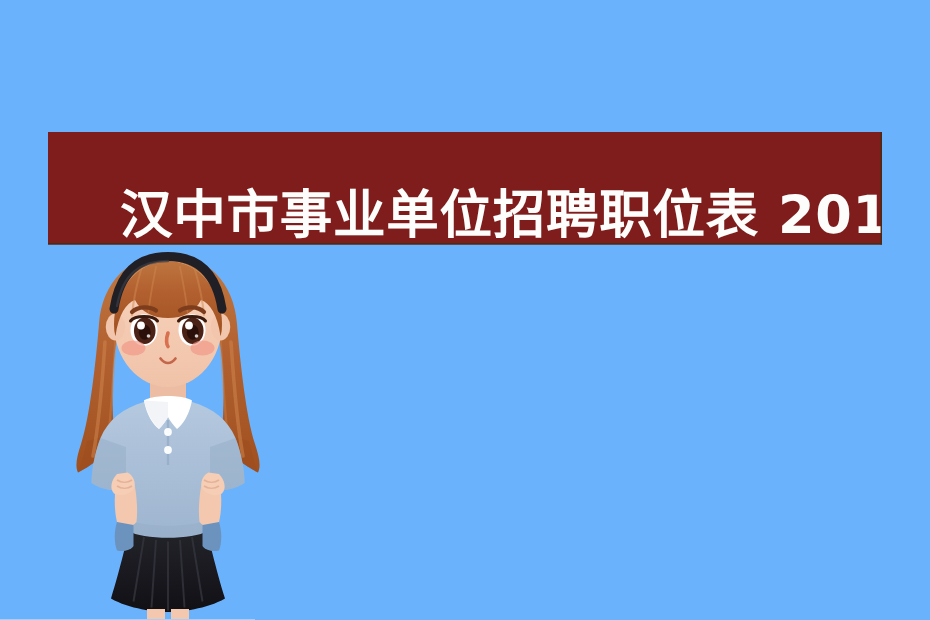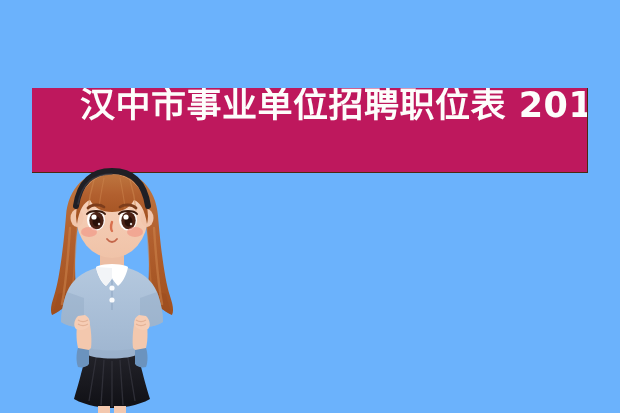--- a/index.html
+++ b/index.html
@@ -12,27 +12,27 @@
     position:relative;
     width:620px;height:413px;
     background:#6bb2fc;
     overflow:hidden;
   }
 
   
   #title-banner{
     position:absolute;
     left:32px; top:88px;
-    width:556px; height:85px;
-    background:#be185d;
+    width:556px; height:75px;
+    background:#7f1d1d;
     box-sizing:border-box;
     border-right:1.5px solid #4a2a11;
     border-bottom:1.5px solid #4a2a11;
     display:flex;
-    align-items:flex-start;
+    align-items:flex-end;
     overflow:hidden;
   }
   #title-text{
     display:block;
     white-space:nowrap;
     color:#fdfdfb;
     font-size:35px;
     line-height:1;
     font-weight:700;
     letter-spacing:0.5px;

